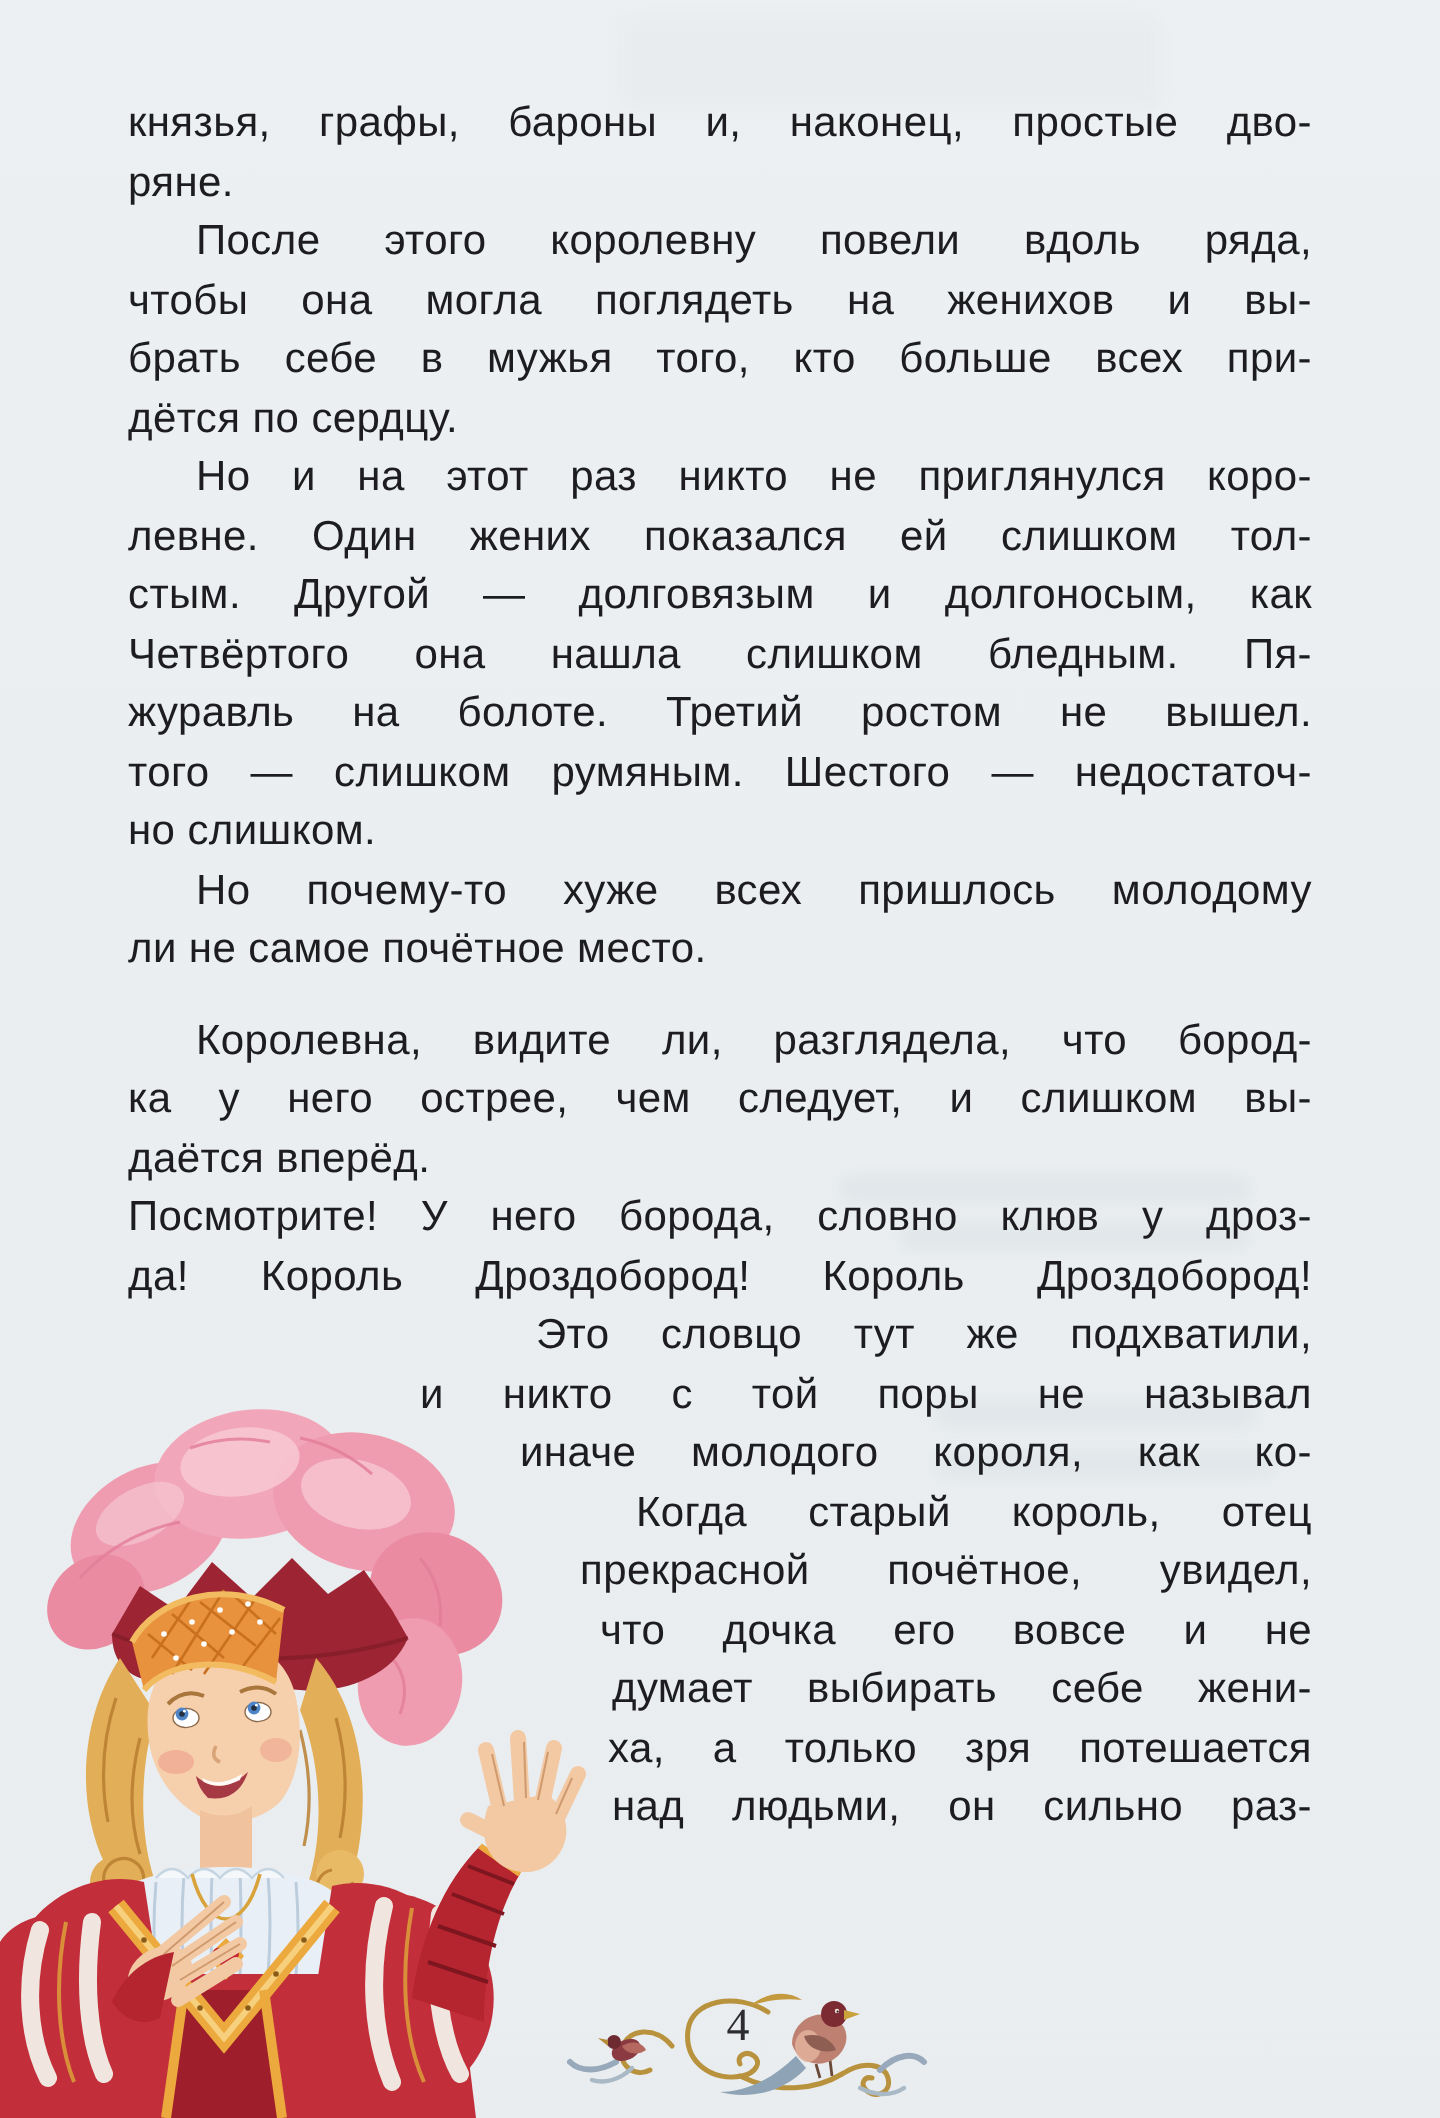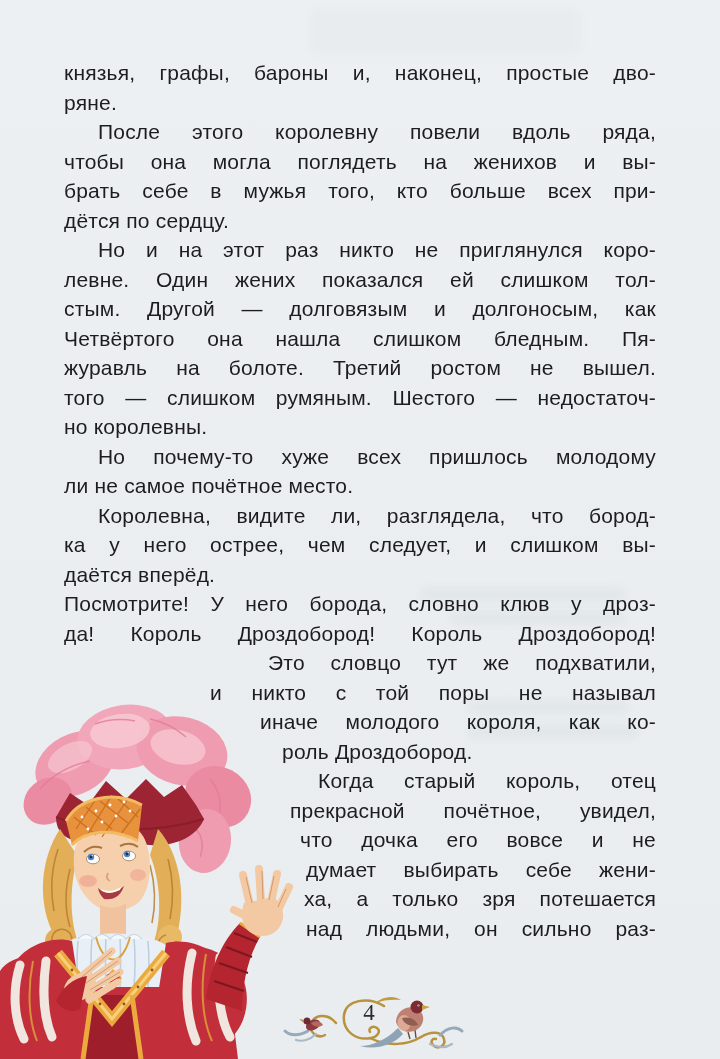--- a/index.html
+++ b/index.html
@@ -5,21 +5,21 @@
   html,body{margin:0;padding:0;background:#cfd3d6;}
   .page{
     position:relative;
     width:720px;height:1059px;
     background:linear-gradient(180deg,#edf0f2 0%,#eaeef0 55%,#e9edef 100%);
     overflow:hidden;
     font-family:"Liberation Sans","DejaVu Sans",sans-serif;
   }
   .ghost{position:absolute;background:rgba(148,164,180,0.10);filter:blur(4px);border-radius:6px;}
   .story{
-    position:absolute;left:64px;top:58px;width:592px;
+    position:absolute;left:64px;top:47px;width:592px;
     font-size:21px;line-height:29.5px;color:#1d1d1f;
     letter-spacing:0.2px;
   }
   .para{margin:0;padding:0;}
   .line{text-align:left;}
   .line.fill{text-align:justify;text-align-last:justify;}
   .footer{position:absolute;left:280px;top:994px;width:185px;height:60px;}
   .footer svg{position:absolute;left:0;top:0;}
   .page-number{
     position:absolute;left:76px;top:6px;width:26px;text-align:center;
@@ -50,40 +50,39 @@
         <div class="line fill" style="margin-left: 0px; width: 592px;">брать себе в мужья того, кто больше всех при-</div>
         <div class="line" style="margin-left: 0px; width: 592px;">дётся по сердцу.</div>
       </div>
       <div class="para">
         <div class="line fill" style="margin-left: 0px; width: 592px; text-indent: 34px;">Но и на этот раз никто не приглянулся коро-</div>
         <div class="line fill" style="margin-left: 0px; width: 592px;">левне. Один жених показался ей слишком тол-</div>
         <div class="line fill" style="margin-left: 0px; width: 592px;">стым. Другой — долговязым и долгоносым, как</div>
         <div class="line fill" style="margin-left: 0px; width: 592px;">Четвёртого она нашла слишком бледным. Пя-</div>
         <div class="line fill" style="margin-left: 0px; width: 592px;">журавль на болоте. Третий ростом не вышел.</div>
         <div class="line fill" style="margin-left: 0px; width: 592px;">того — слишком румяным. Шестого — недостаточ-</div>
-        <div class="line" style="margin-left: 0px; width: 592px;">но королевны.</div>
+        <div class="line" style="margin-left: 0px; width: 592px;">но слишком.</div>
       </div>
       <div class="para">
         <div class="line fill" style="margin-left: 0px; width: 592px; text-indent: 34px;">Но почему-то хуже всех пришлось молодому</div>
         <div class="line" style="margin-left: 0px; width: 592px;">ли не самое почётное место.</div>
       </div>
       <div class="para">
-        <div class="line fill" style="margin-left: 0px; width: 592px; text-indent: 34px;">Королевна, видите ли, разглядела, что бород-</div>
+        <div class="line fill" style="margin-left: 0px; width: 592px; text-indent: 34px; margin-top: 16px;">Королевна, видите ли, разглядела, что бород-</div>
         <div class="line fill" style="margin-left: 0px; width: 592px;">ка у него острее, чем следует, и слишком вы-</div>
         <div class="line" style="margin-left: 0px; width: 592px;">даётся вперёд.</div>
       </div>
       <div class="para">
         <div class="line fill" style="margin-left: 0px; width: 592px;">Посмотрите! У него борода, словно клюв у дроз-</div>
         <div class="line fill" style="margin-left: 0px; width: 592px;">да! Король Дроздобород! Король Дроздобород!</div>
       </div>
       <div class="para">
         <div class="line fill" style="margin-left: 204px; width: 388px;">Это словцо тут же подхватили,</div>
         <div class="line fill" style="margin-left: 146px; width: 446px;">и никто с той поры не называл</div>
         <div class="line fill" style="margin-left: 196px; width: 396px;">иначе молодого короля, как ко-</div>
-        <div class="line" style="margin-left: 218px; width: 374px;">роль Дроздобород.</div>
       </div>
       <div class="para">
         <div class="line fill" style="margin-left: 254px; width: 338px;">Когда старый король, отец</div>
         <div class="line fill" style="margin-left: 226px; width: 366px;">прекрасной почётное, увидел,</div>
         <div class="line fill" style="margin-left: 236px; width: 356px;">что дочка его вовсе и не</div>
         <div class="line fill" style="margin-left: 242px; width: 350px;">думает выбирать себе жени-</div>
         <div class="line fill" style="margin-left: 240px; width: 352px;">ха, а только зря потешается</div>
         <div class="line fill" style="margin-left: 242px; width: 350px;">над людьми, он сильно раз-</div>
       </div>
     </div>

